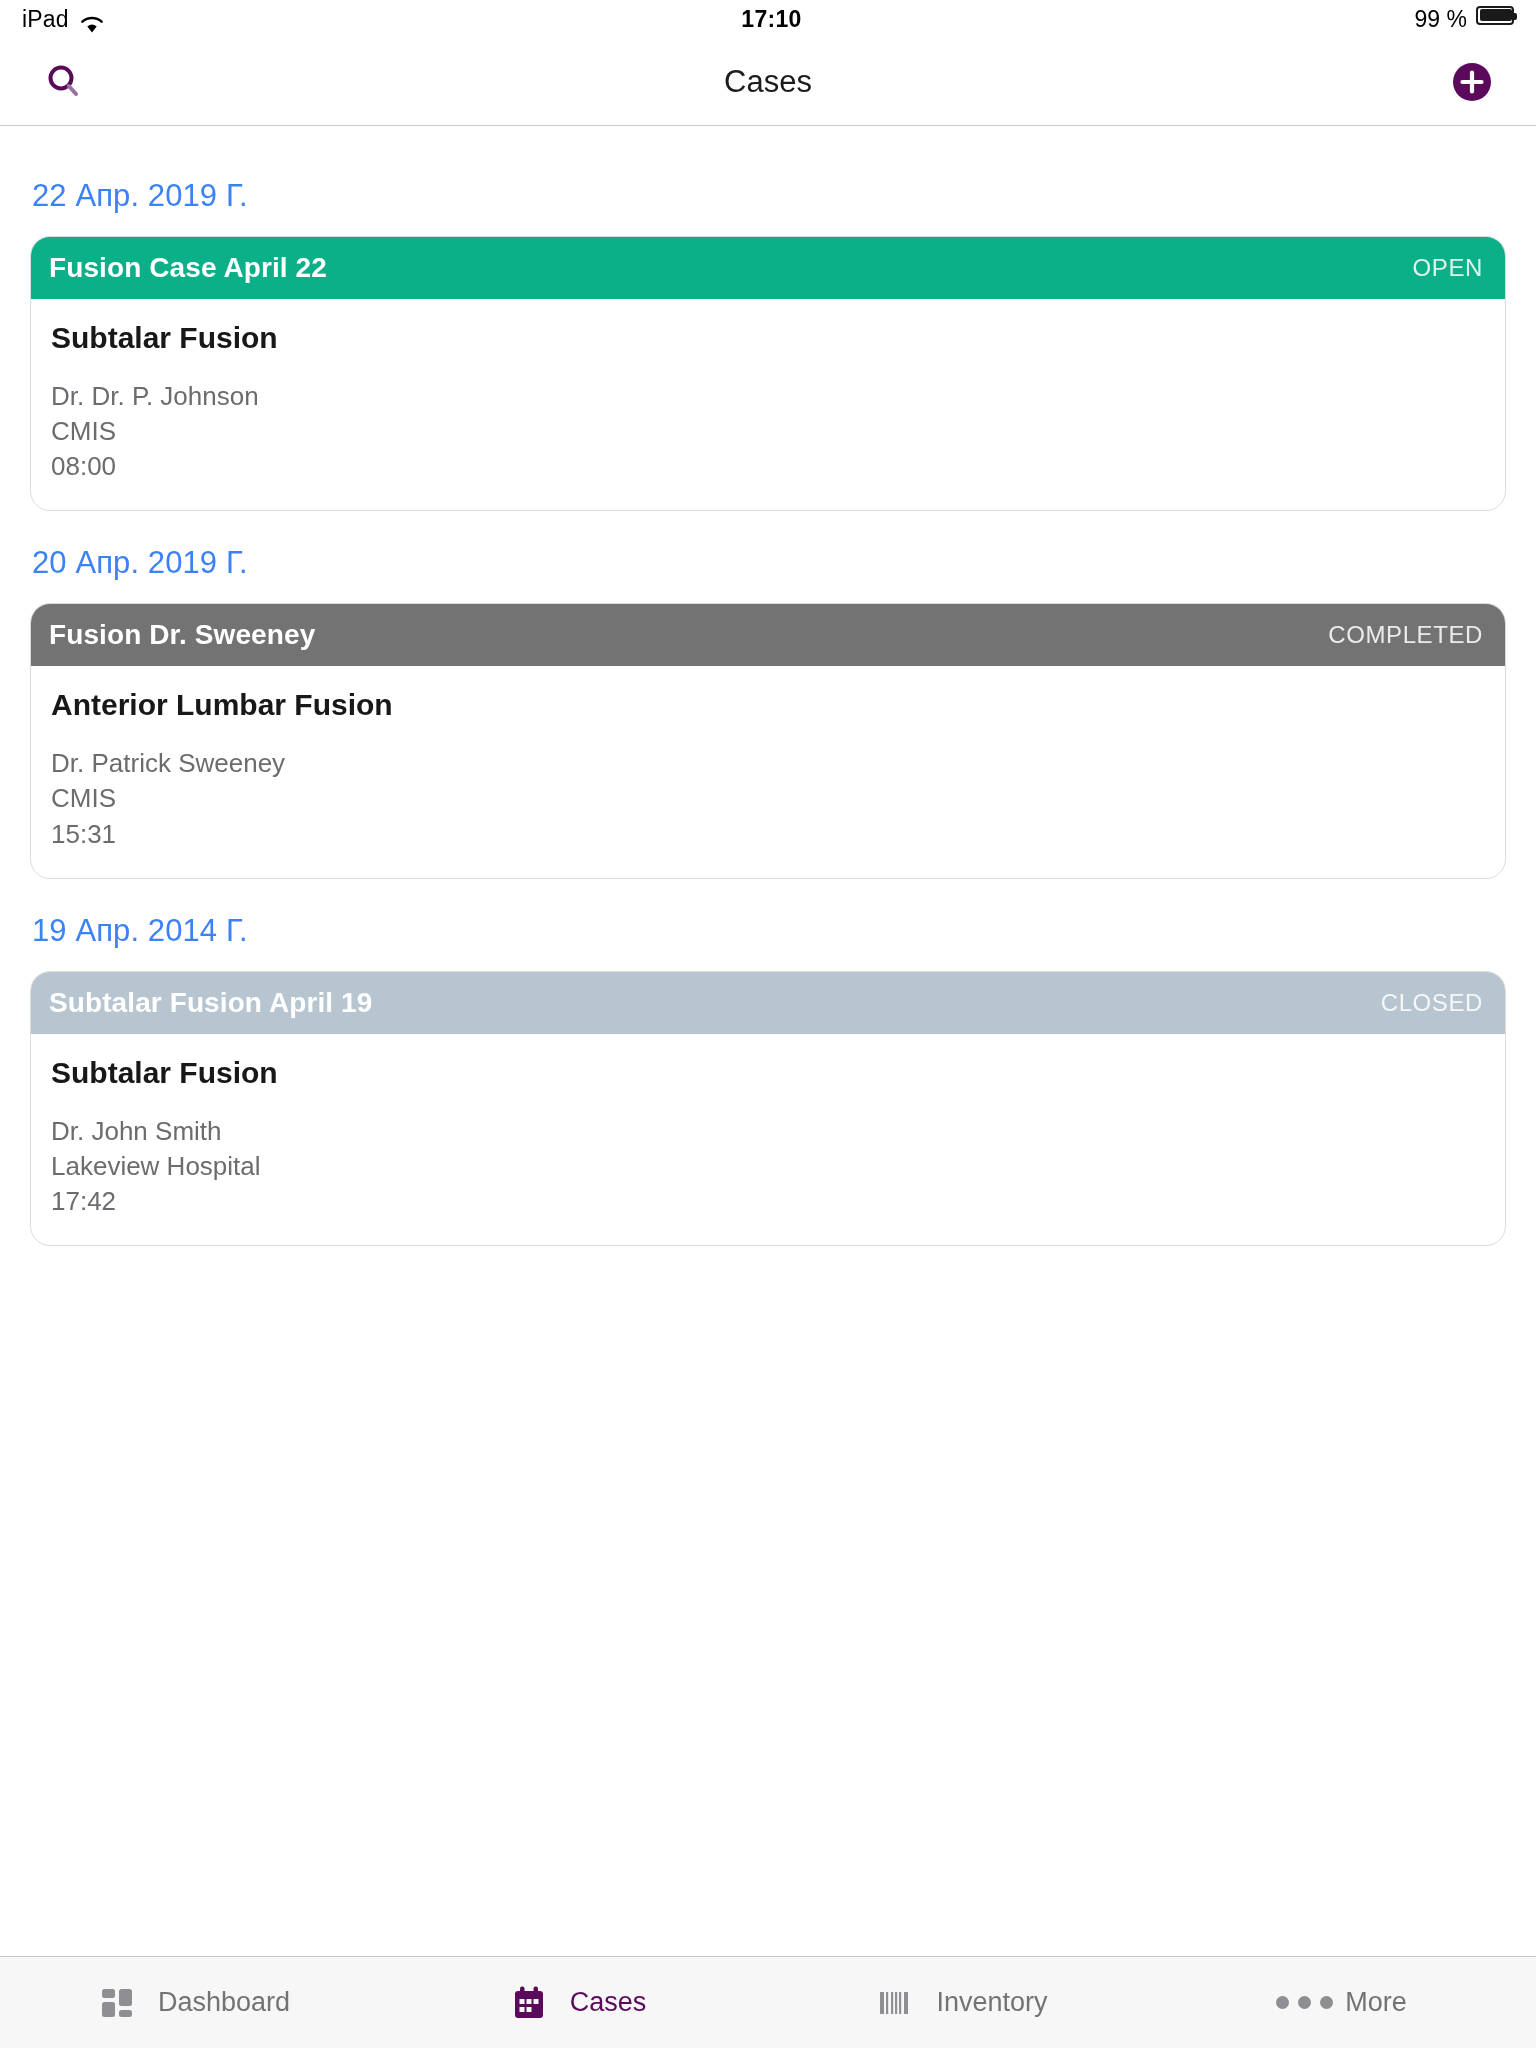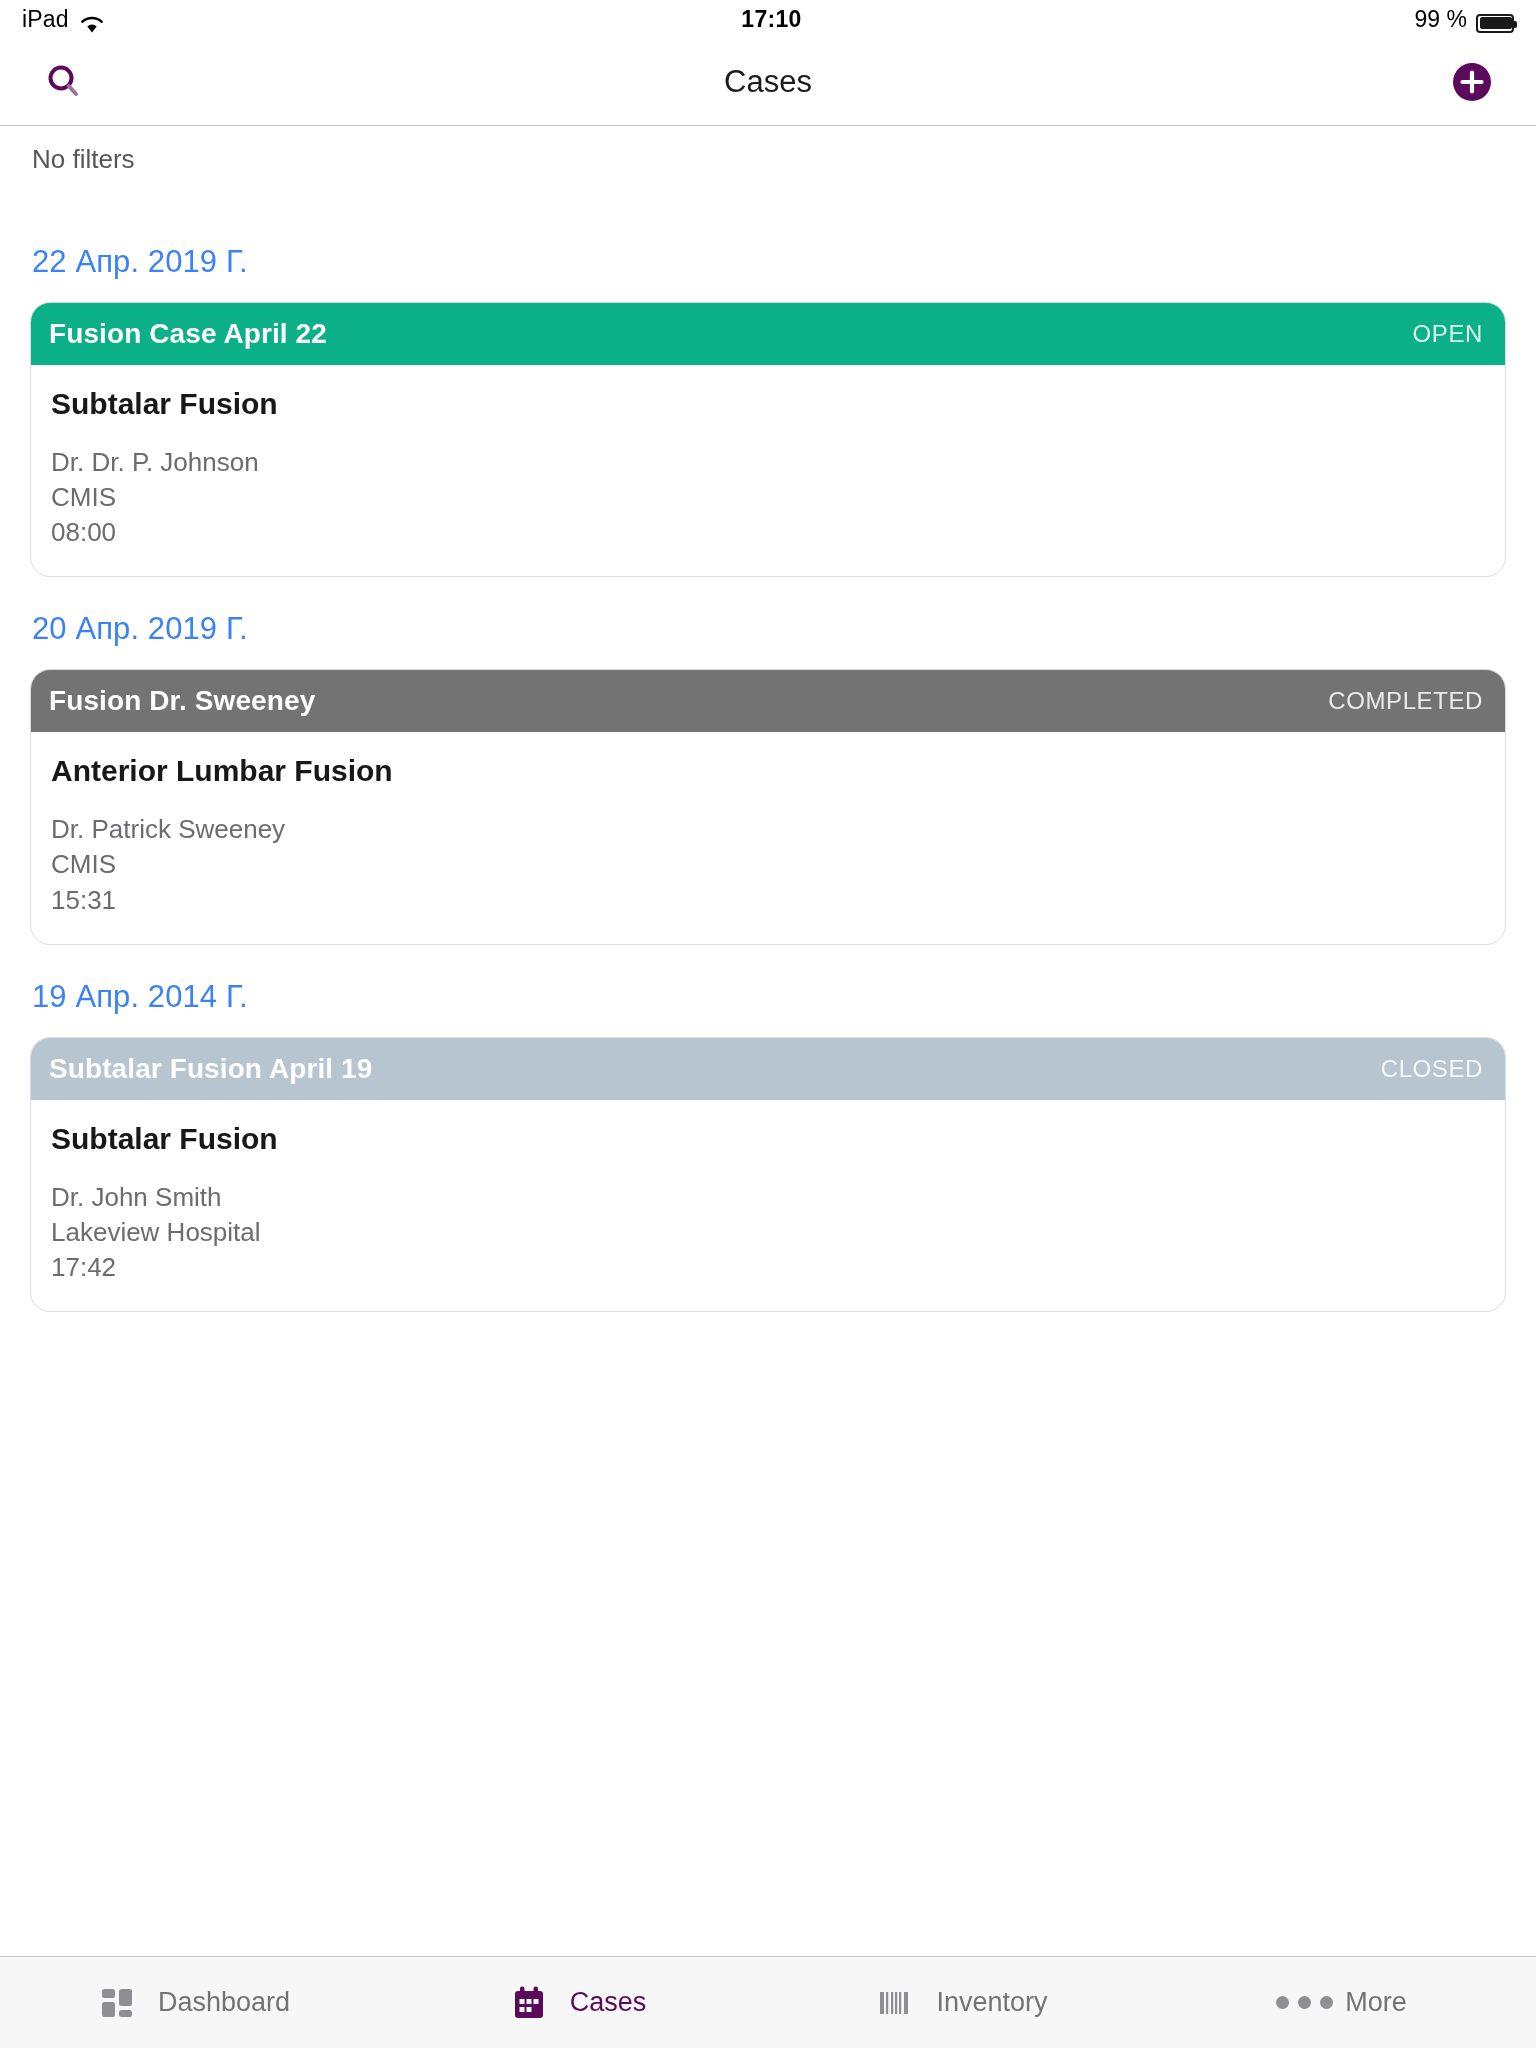--- a/index.html
+++ b/index.html
@@ -23,21 +23,21 @@
   .sb-left { display:flex; align-items:flex-end; gap:10px; }
   .sb-device { font-size:23px; letter-spacing:0.2px; }
   .wifi-icon { display:inline-block; width:26px; height:20px; position:relative; }
   .sb-center {
     position:absolute; left:7px; right:0; top:0; height:38px;
     display:flex; align-items:center; justify-content:center;
     font-size:23px; font-weight:600; letter-spacing:0.3px;
     pointer-events:none;
   }
   .sb-right {
-    margin-left:auto; display:flex; align-items:flex-end; gap:9px;
+    margin-left:auto; display:flex; align-items:flex-start; gap:9px;
     font-size:23px;
   }
   .battery {
     width:38px; height:19px; border:2px solid #1a1a1a; border-radius:4px;
     position:relative; display:block;
   }
   .battery::after {
     content:""; position:absolute; right:-5px; top:5px;
     width:3px; height:7px; background:#1a1a1a; border-radius:0 2px 2px 0;
   }
@@ -165,23 +165,20 @@
     </button>
     <div class="nav-title">Cases</div>
     <button class="icon-btn" aria-label="add case">
       <svg width="44" height="44" viewBox="0 0 44 44">
         <circle cx="22" cy="22" r="19" fill="#5B0A5B"></circle>
         <path d="M22 12.5 V31.5 M12.5 22 H31.5" stroke="#ffffff" stroke-width="4.2" stroke-linecap="round"></path>
       </svg>
     </button>
   </div>
 
-  <div class="filter-row">
-    <span>No filters</span>
-  </div>
 
   <div class="content" id="list">
       <div class="date-header first">22 Апр. 2019 Г.</div>
       <div class="case-card">
         <div class="card-header" style="background:#0BAF88">
           <span class="title">Fusion Case April 22</span>
           <span class="status">OPEN</span>
         </div>
         <div class="card-body">
           <div class="proc">Subtalar Fusion</div>

